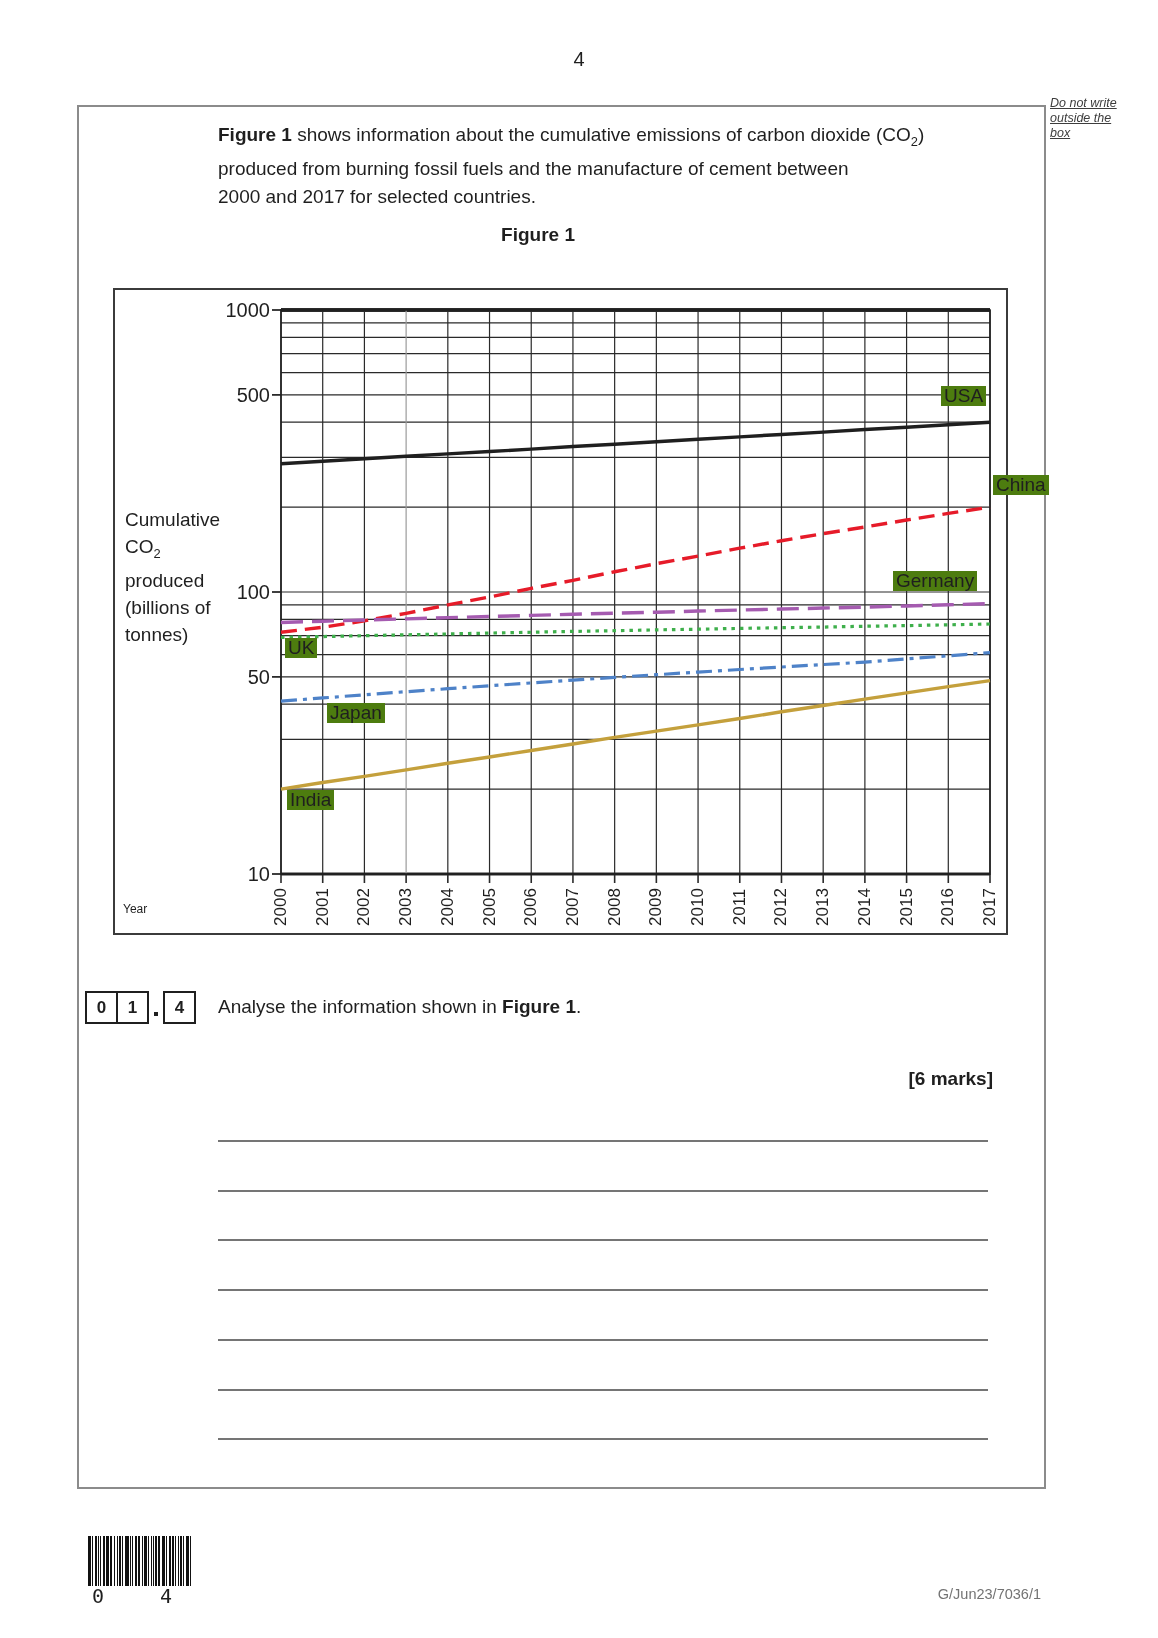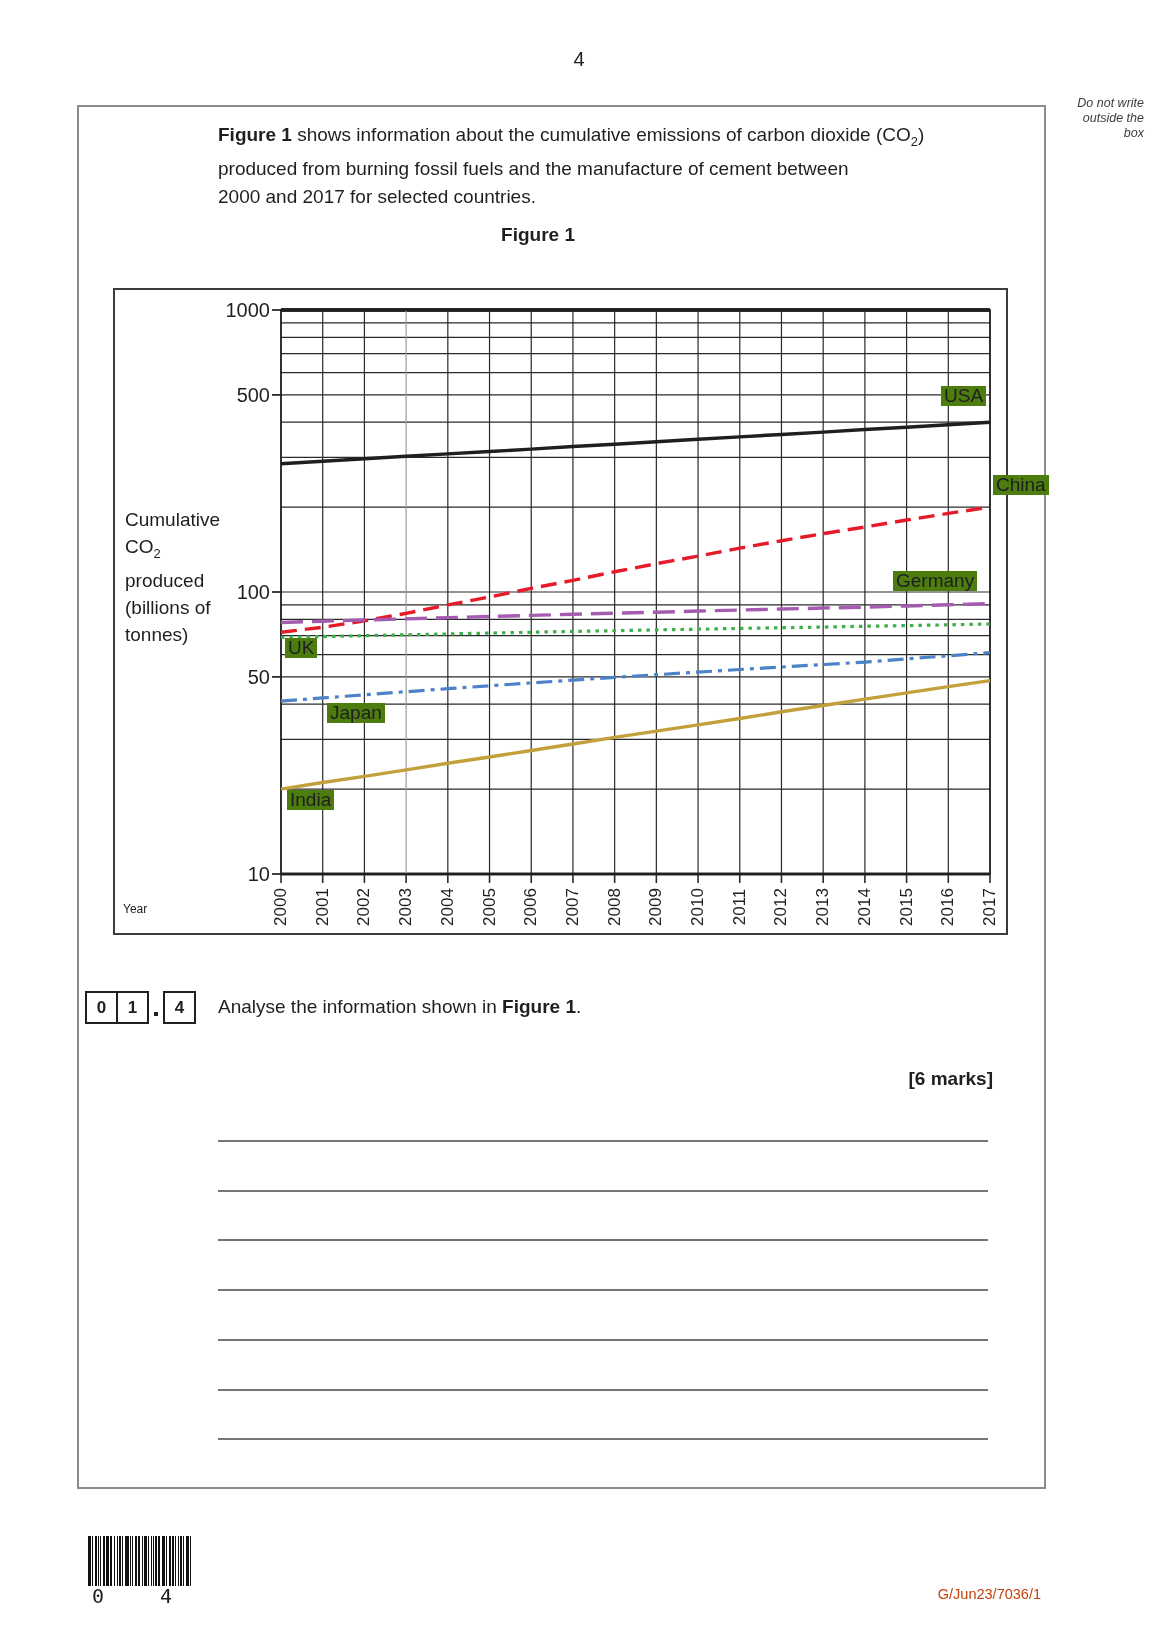--- a/index.html
+++ b/index.html
@@ -1,22 +1,22 @@
 <!DOCTYPE html>
 <html><head>
 <meta charset="utf-8">
 <style>
   html,body{margin:0;padding:0;background:#ffffff;width:1158px;height:1638px;
     font-family:"Liberation Sans",sans-serif;color:#1f1f1f;overflow:hidden;position:relative;}
   .abs{position:absolute;}
   sub{font-size:0.68em;}
   
   #pageNum{left:0;top:48px;width:1158px;text-align:center;font-size:20px;}
-  #noWrite{left:1050px;top:96px;width:94px;text-align:right;font-style:italic;
-    font-size:12.5px;line-height:15px;color:#3d3d3d;}
+  #noWrite{left:1050px;top:96px;width:94px;text-align:left;font-style:italic;
+    font-size:12.5px;line-height:15px;color:#3d3d3d;text-decoration:underline;}
   #bigBox{left:77px;top:105px;width:965px;height:1380px;border:2px solid #8b8b8b;}
   
   #intro{left:218px;top:121px;width:800px;font-size:19px;line-height:27.5px;}
   #figTitle{left:218px;top:224px;width:640px;text-align:center;font-size:19px;font-weight:bold;}
   
   #chartBox{left:113px;top:288px;width:891px;height:643px;border:2px solid #3b3b3b;background:#fff;}
   #chartSvg{position:absolute;left:0;top:0;}
   .ytick{position:absolute;width:70px;text-align:right;font-size:20px;line-height:22px;}
   .ylab{position:absolute;left:10px;top:216px;font-size:19px;line-height:27px;}
   .serieslabel{position:absolute;font-size:19px;line-height:20px;background:#4d7c0f;padding:0 3px;white-space:nowrap;}
@@ -29,21 +29,21 @@
     justify-content:center;font-size:17px;font-weight:bold;background:#fff;}
   .qcell.joined{border-left:none;}
   .qdot{width:4px;height:4px;background:#1f1f1f;margin:12px 5px 0 5px;}
   #qtext{left:218px;top:996px;width:780px;font-size:19px;}
   #marks{left:700px;top:1068px;width:293px;text-align:right;font-size:19px;font-weight:bold;}
   .ansline{left:218px;width:770px;height:2px;border-top:2px solid #757575;}
   
   #barcode{left:88px;top:1536px;}
   #bcDigits{left:92px;top:1584px;font-family:"DejaVu Sans Mono",monospace;
     font-size:20px;letter-spacing:22px;}
-  #footRef{left:760px;top:1586px;width:281px;text-align:right;font-size:14.5px;color:#c2410c;}
+  #footRef{left:760px;top:1586px;width:281px;text-align:right;font-size:14.5px;color:#737373;}
 </style>
 </head>
 <body>
 
 <div class="abs" id="pageNum">4</div>
 
 <div class="abs" id="noWrite">
   <span>Do not write</span><br>
   <span>outside the</span><br>
   <span>box</span>

